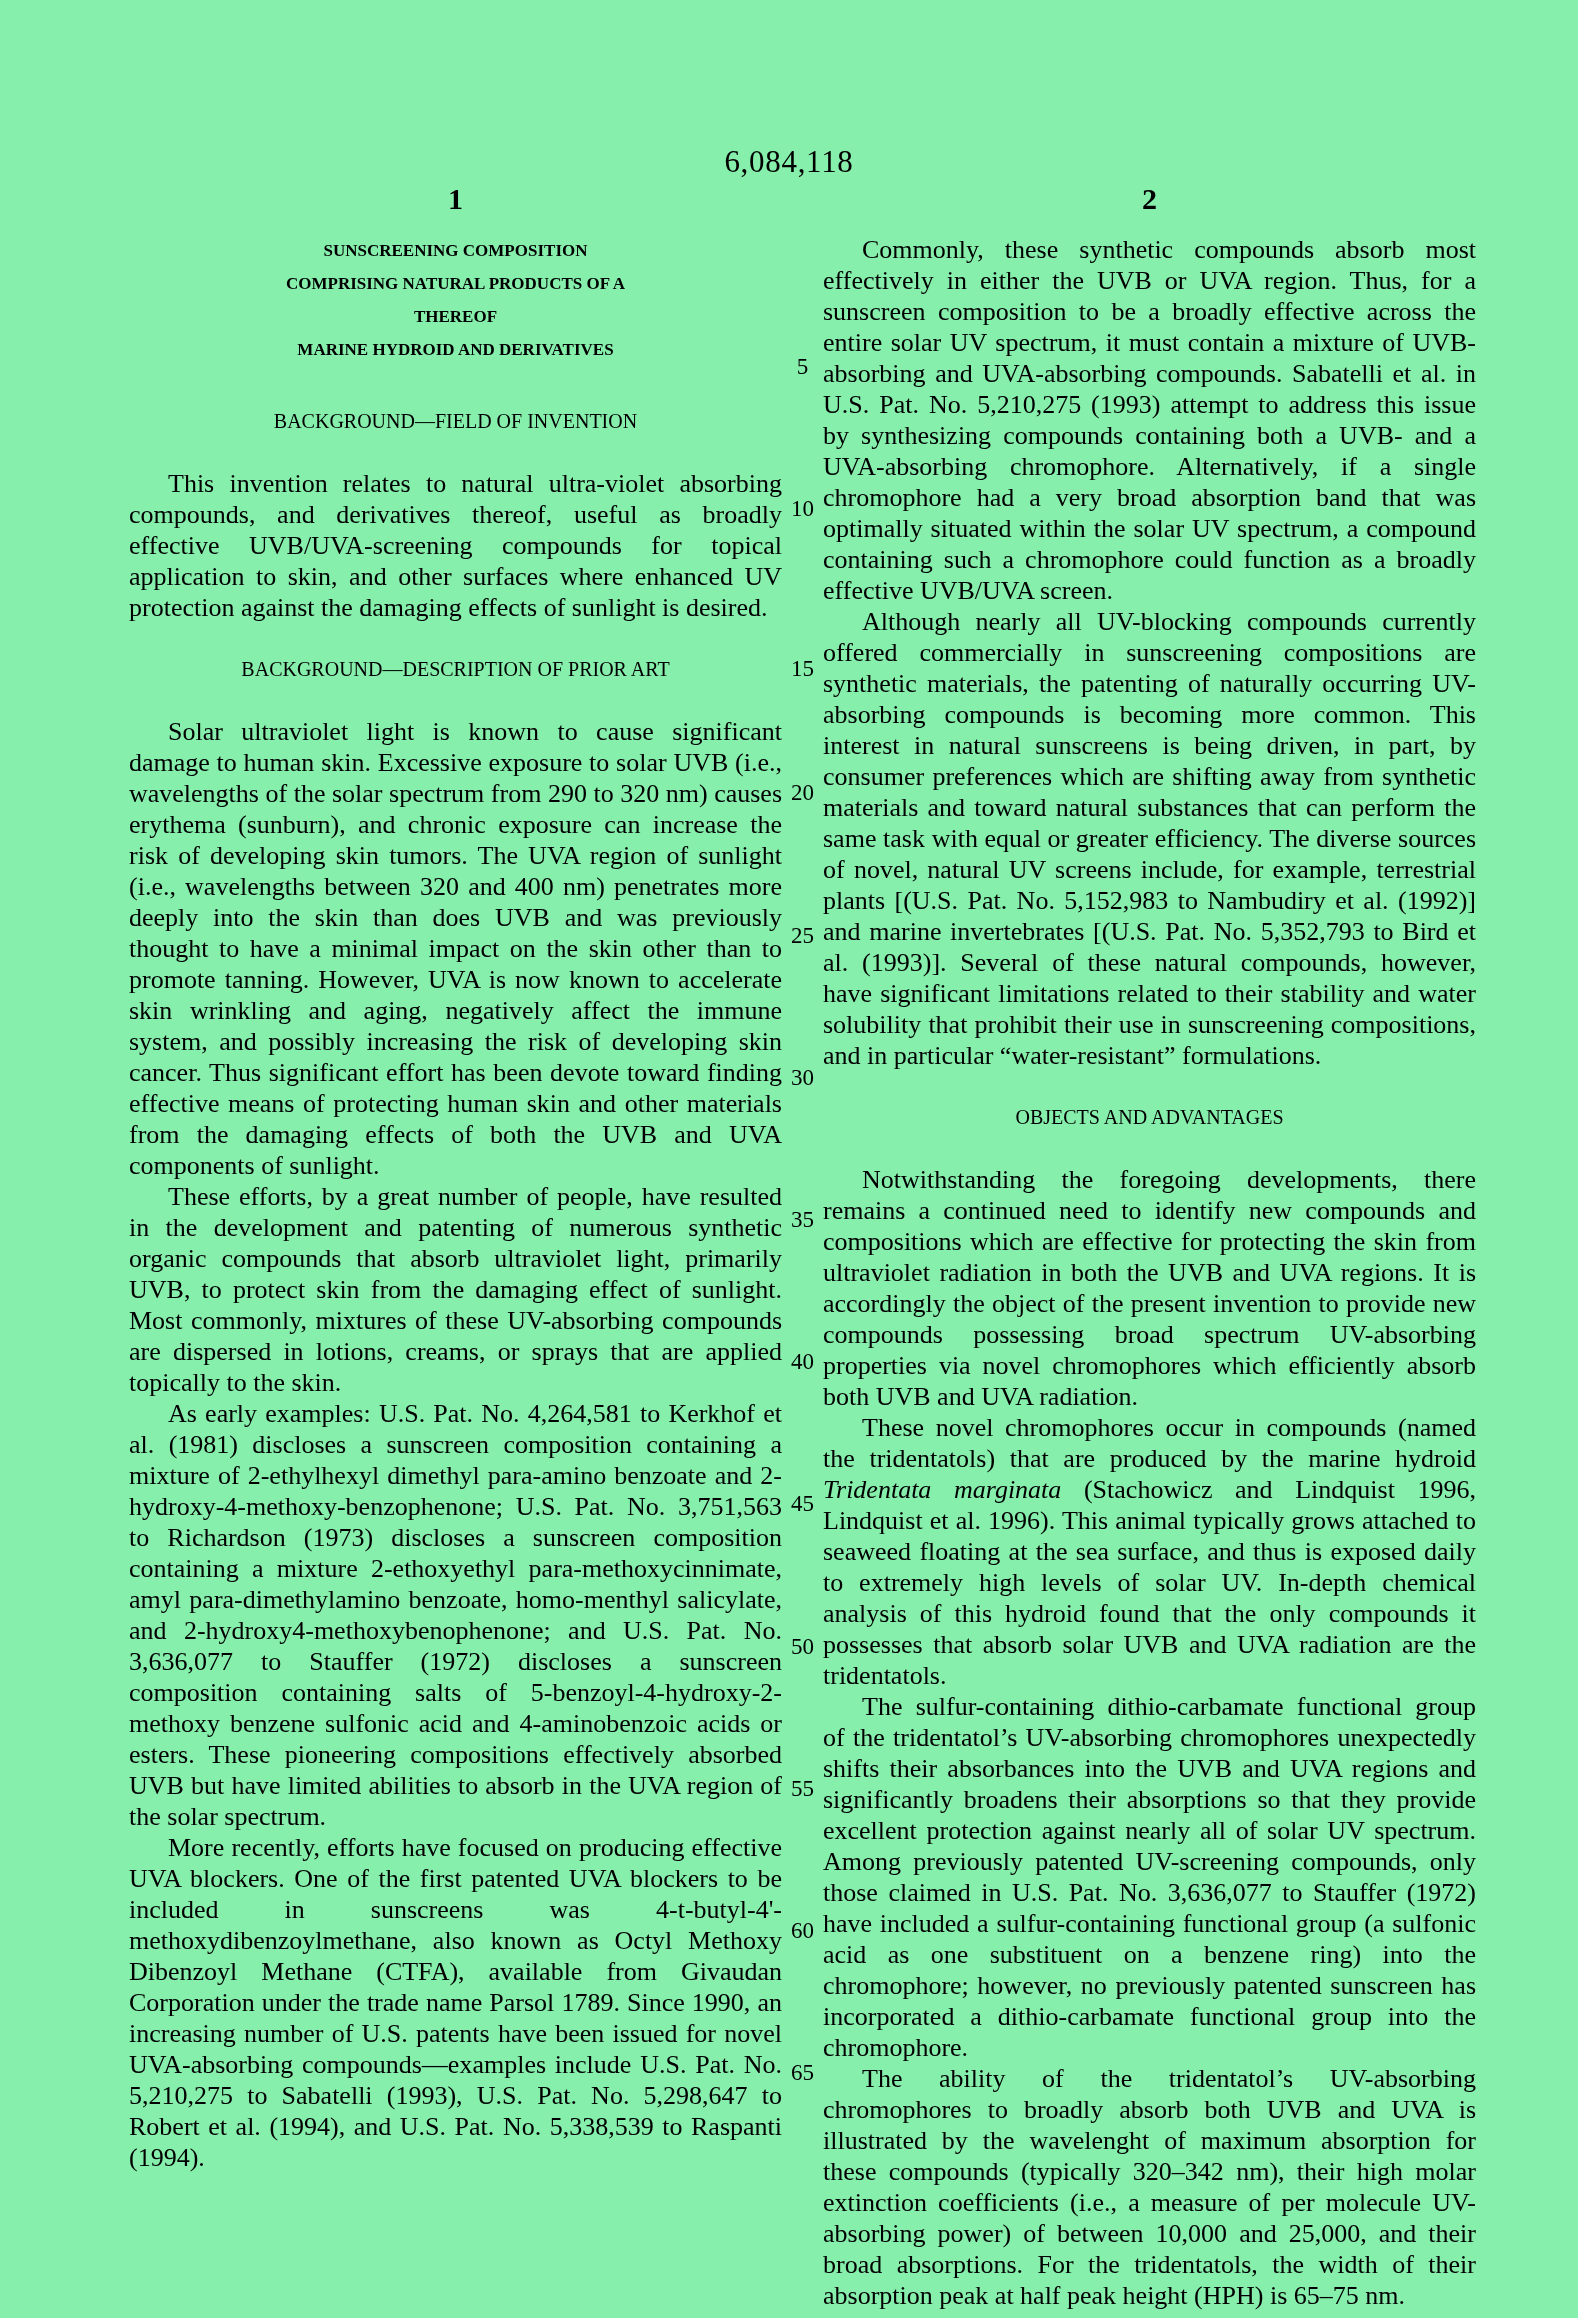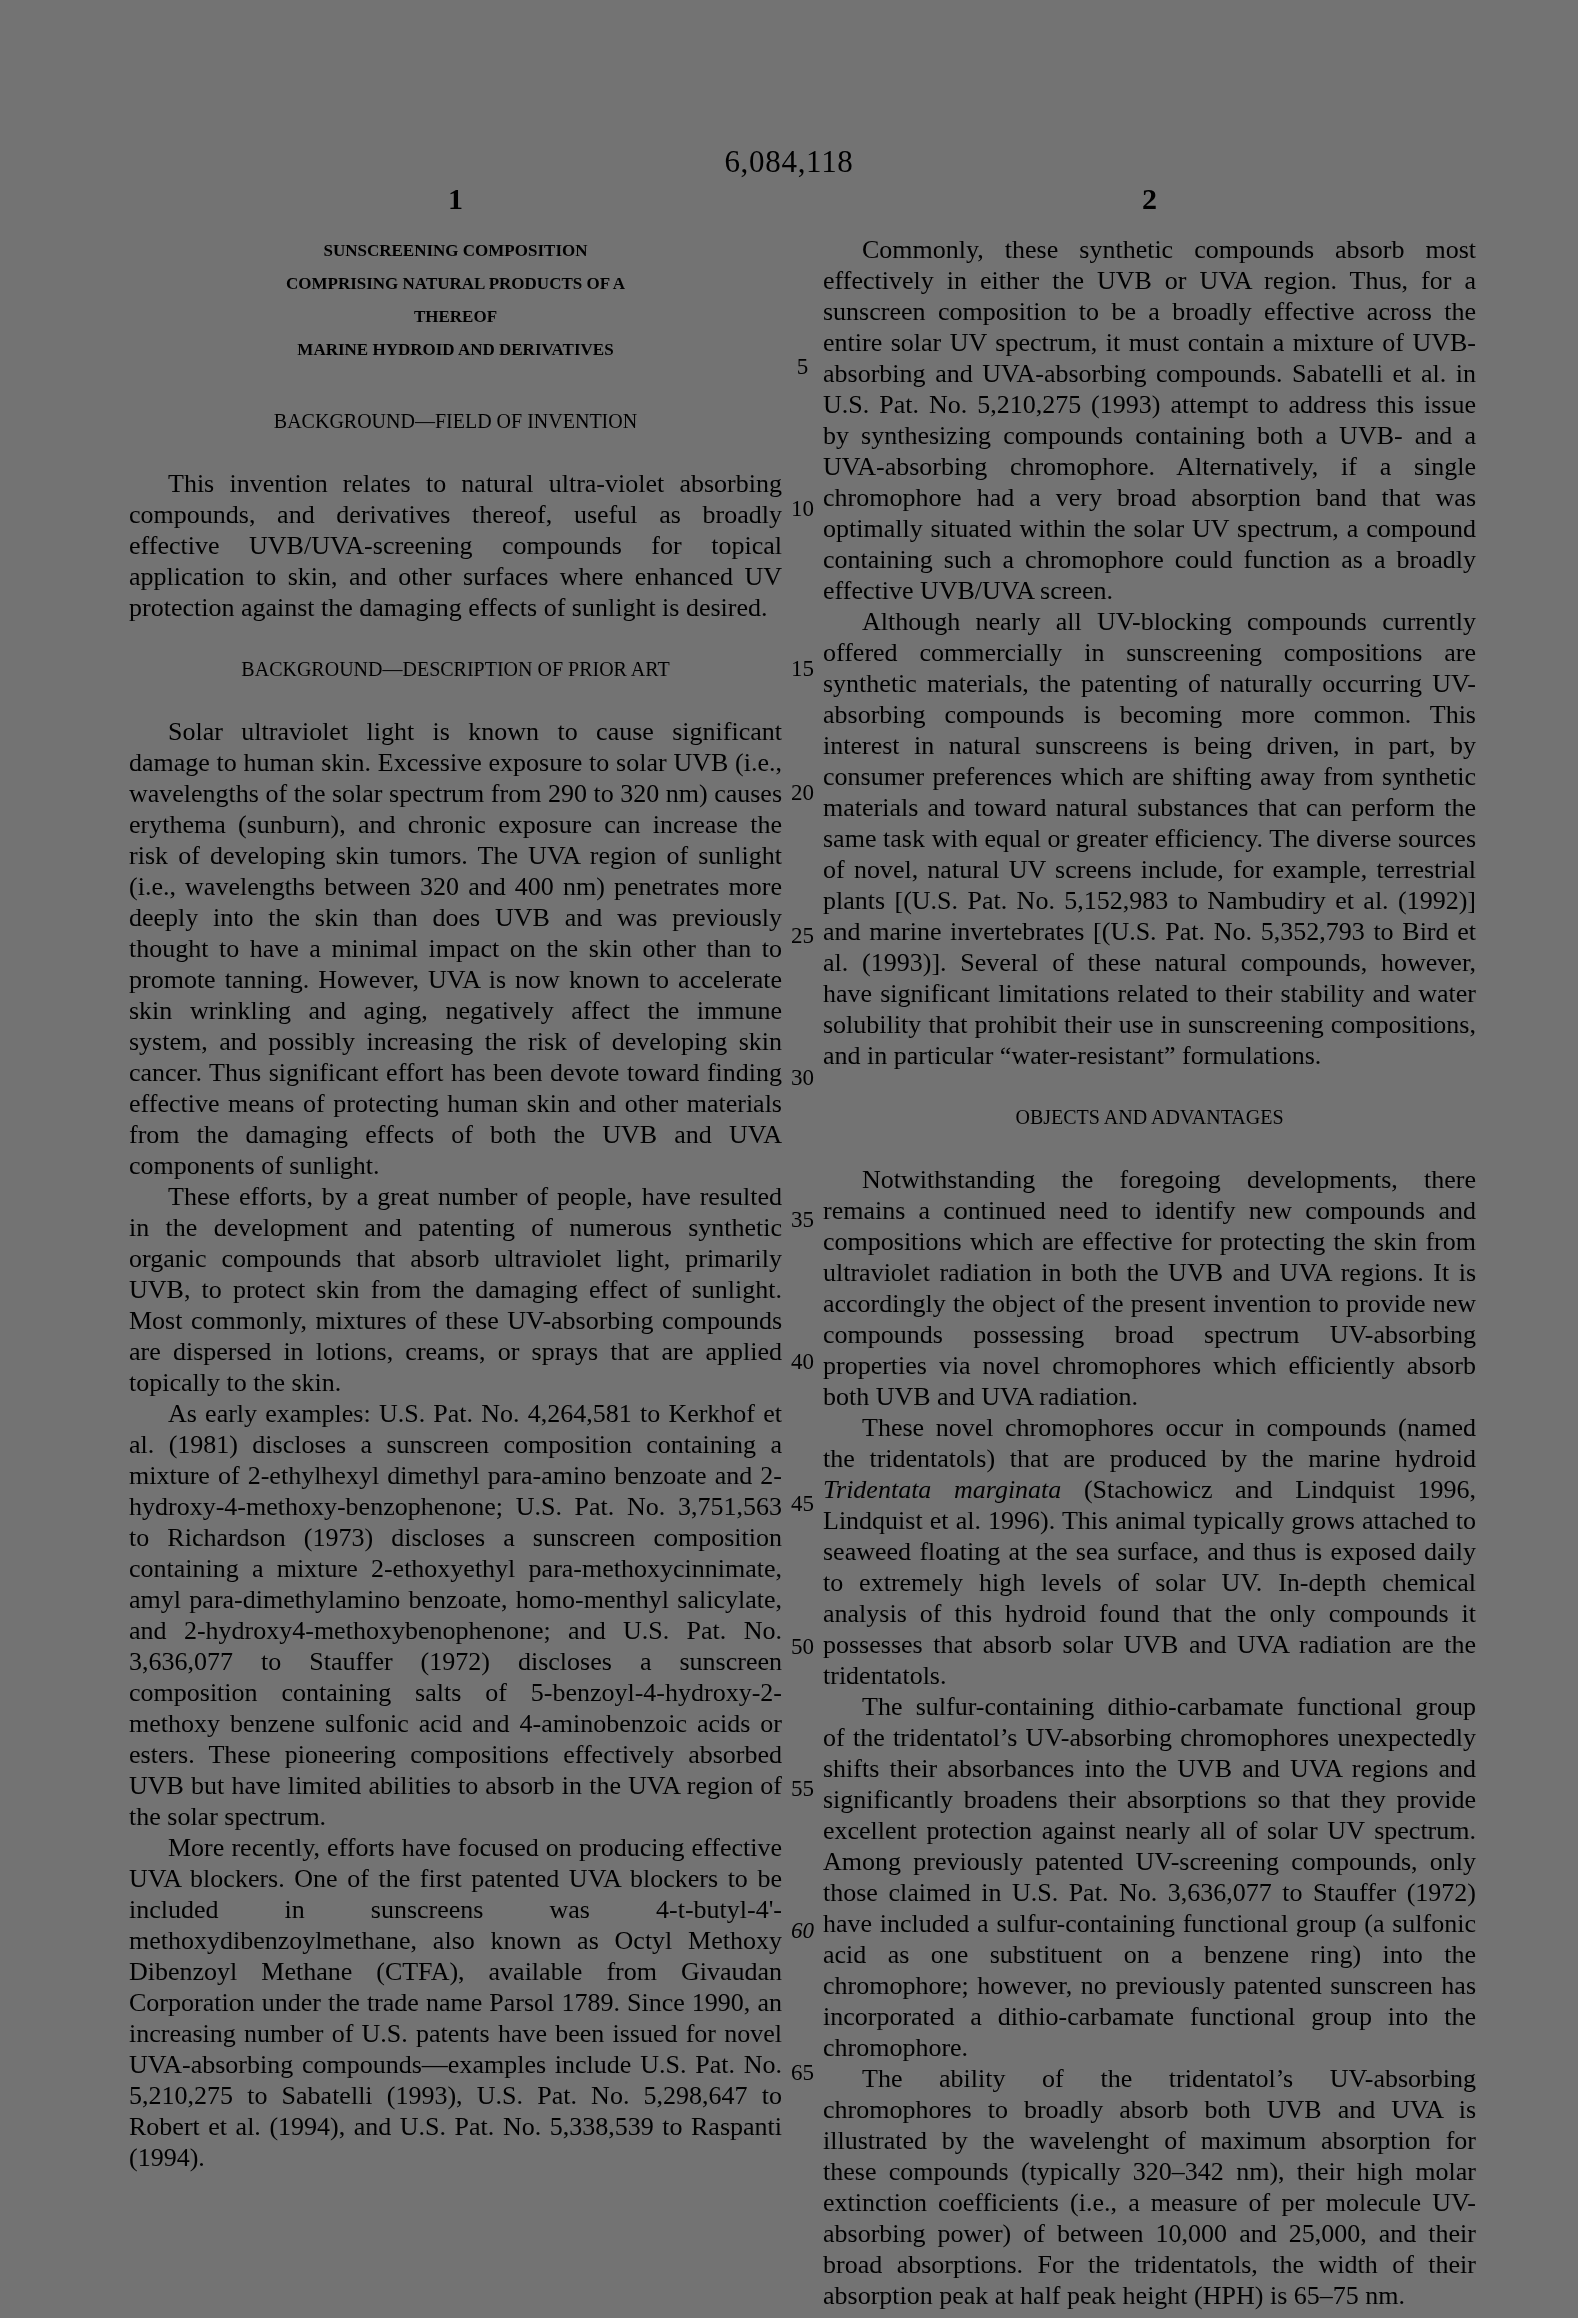--- a/index.html
+++ b/index.html
@@ -1,20 +1,20 @@
 <!DOCTYPE html>
 <html style="font-size:11px"><head>
 <meta charset="utf-8">
 <style>
   html, body { margin: 0; padding: 0; background: #e8e8e8; }
   .page {
     position: relative;
     width: 1578px;
     height: 2319px;
-    background: #737373;
+    background: #86efac;
     font-family: "Liberation Serif", "DejaVu Serif", serif;
     color: #000000;
     overflow: hidden;
   }
   .patent-number {
     position: absolute;
     top: 144px;
     left: 0;
     width: 100%;
     text-align: center;
@@ -114,17 +114,17 @@
       <div class="gutter-num" style="top: 496px;">10</div>
       <div class="gutter-num" style="top: 656px;">15</div>
       <div class="gutter-num" style="top: 780px;">20</div>
       <div class="gutter-num" style="top: 923px;">25</div>
       <div class="gutter-num" style="top: 1065px;">30</div>
       <div class="gutter-num" style="top: 1207px;">35</div>
       <div class="gutter-num" style="top: 1349px;">40</div>
       <div class="gutter-num" style="top: 1491px;">45</div>
       <div class="gutter-num" style="top: 1634px;">50</div>
       <div class="gutter-num" style="top: 1776px;">55</div>
-      <div class="gutter-num" style="top: 1918px; font-style: italic;">60</div>
+      <div class="gutter-num" style="top: 1918px;">60</div>
       <div class="gutter-num" style="top: 2060px;">65</div>
     </div>
 </div>
 
 
 </body></html>

